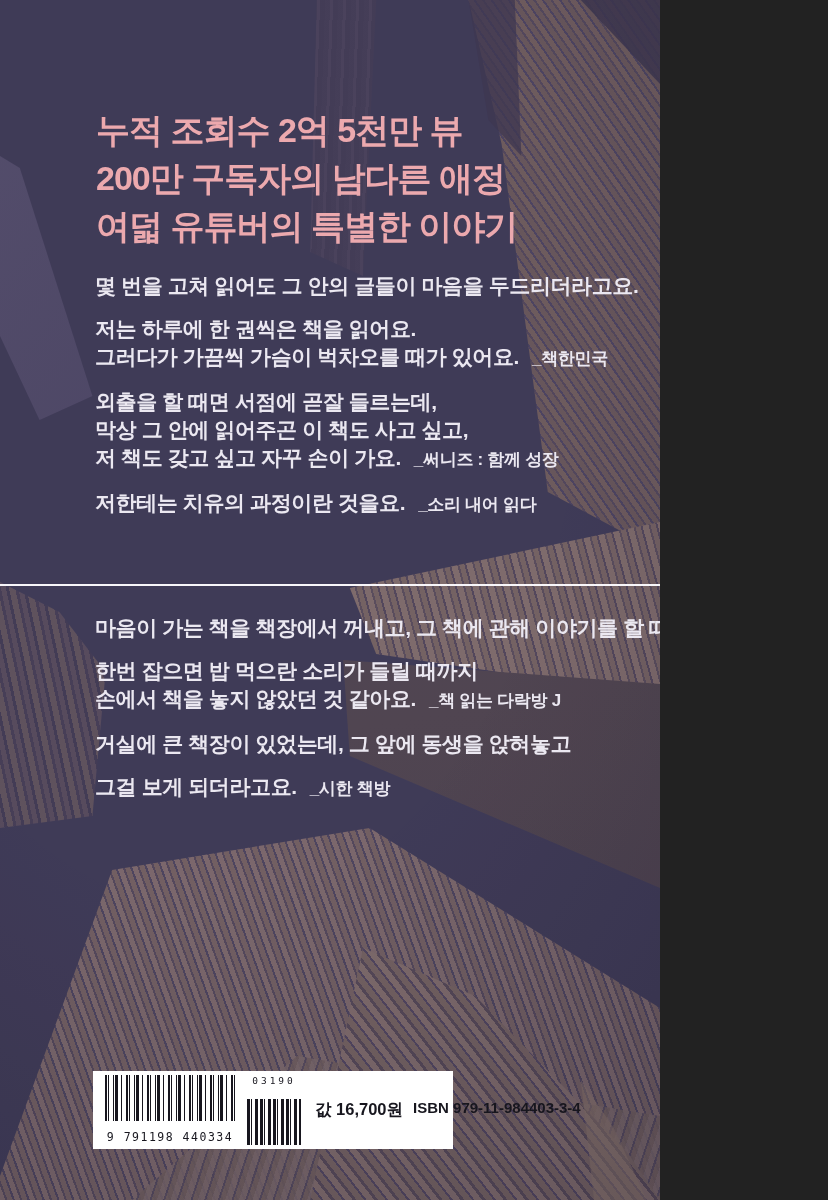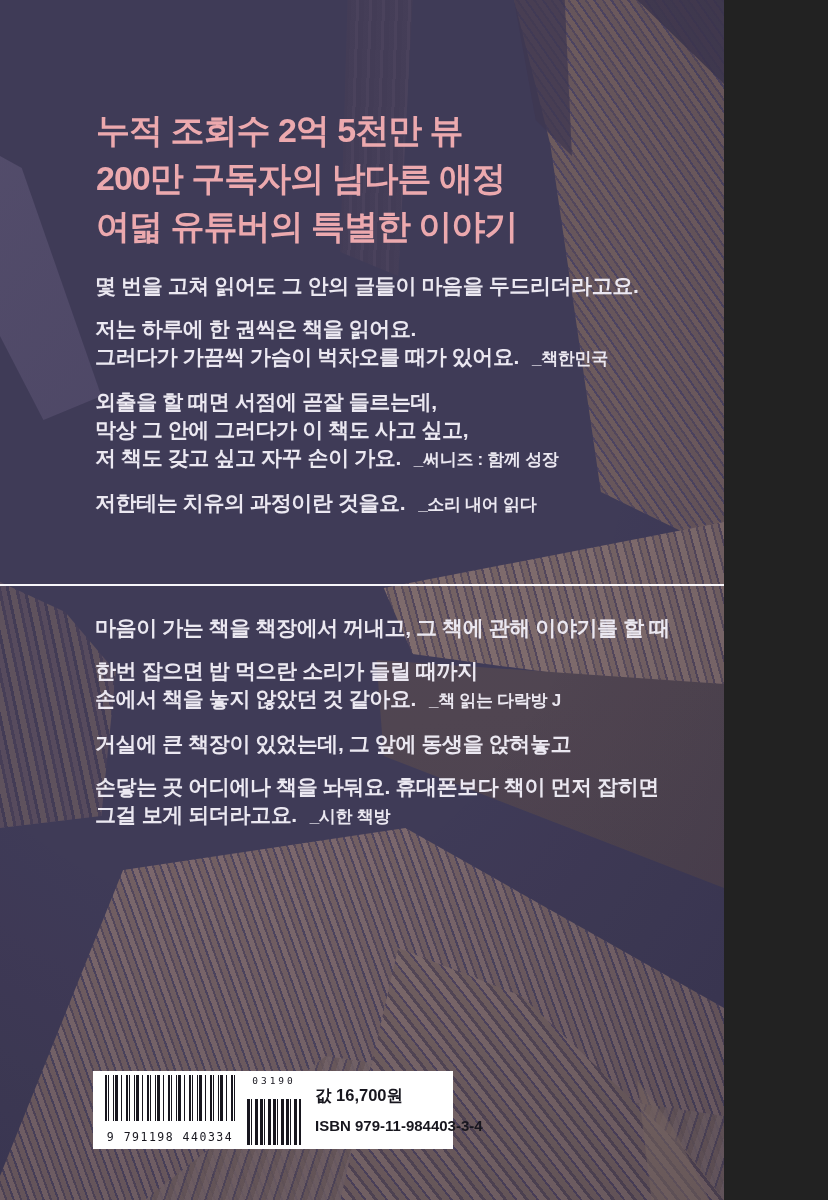--- a/index.html
+++ b/index.html
@@ -1,17 +1,17 @@
 <!DOCTYPE html>
 <html style="--background: #403c58; --header-pink: #eca9ae; --body-text: #ebe8f1; --divider: #f8f6fa; --barcode-box-bg: #ffffff; --barcode-ink: #17161e;"><head>
 <meta charset="utf-8">
 <style>
   html,body{margin:0;padding:0;background:#222;}
   .page{
-    position:relative;width:724px;height:1200px;overflow:hidden;
+    position:relative;width:660px;height:1200px;overflow:hidden;
     background:var(--background,#403c58);
     font-family:"Liberation Sans","DejaVu Sans",sans-serif;
   }
   .bg{position:absolute;inset:0;z-index:1;}
 
   
   .bgA{clip-path:polygon(71% 0%,100% 0%,100% 46%,83% 41%,76% 12%);
        background:repeating-linear-gradient(55deg,#6f5c5c 0 5px,#574b5e 5px 7px,#77625f 7px 12px,#504763 12px 14px);}
   .bgA2{clip-path:polygon(71% 0,78% 0,79% 13%,74% 10%);background:rgba(62,55,80,.75);}
   .bgA3{clip-path:polygon(88% 0,100% 0,100% 7%);background:rgba(60,54,78,.85);}
@@ -70,21 +70,21 @@
   .ean-digits{margin-top:9px;font-family:"DejaVu Sans Mono",monospace;font-size:11.5px;
     letter-spacing:1.5px;color:var(--barcode-ink,#17161e);white-space:nowrap;}
   .addon{display:flex;flex-direction:column;align-items:center;width:58px;gap:12px;}
   .addon-num{font-family:"DejaVu Sans Mono",monospace;font-size:9.5px;letter-spacing:3px;
     color:var(--barcode-ink,#17161e);}
   .addon-bars{margin-top:1px;width:54px;height:46px;
     background:repeating-linear-gradient(90deg,
       var(--barcode-ink,#17161e) 0 3px,#fff 3px 4px,
       var(--barcode-ink,#17161e) 4px 5px,#fff 5px 8px,
       var(--barcode-ink,#17161e) 8px 11px,#fff 11px 13px);}
-  .pricing{display:flex;flex-direction:column;justify-content:center;gap:10px;margin-left:2px;}
+  .pricing{display:flex;justify-content:center;gap:10px;margin-left:2px;}
   .price{font-size:16.5px;font-weight:700;color:var(--barcode-ink,#17161e);white-space:nowrap;}
   .isbn{font-size:15px;font-weight:600;color:var(--barcode-ink,#17161e);white-space:nowrap;text-align:right;}
 </style>
 </head>
 <body>
 
 <div class="page">
 
   <div class="bg bgA"></div>
   <div class="bg bgA2"></div>
@@ -112,41 +112,40 @@
   <div class="quotes top">
     <div class="quote">
       <div class="qline">몇 번을 고쳐 읽어도 그 안의 글들이 마음을 두드리더라고요.</div>
     </div>
     <div class="quote">
       <div class="qline">저는 하루에 한 권씩은 책을 읽어요.</div>
       <div class="qline"><span>그러다가 가끔씩 가슴이 벅차오를 때가 있어요.</span><span class="attr">_책한민국</span></div>
     </div>
     <div class="quote">
       <div class="qline">외출을 할 때면 서점에 곧잘 들르는데,</div>
-      <div class="qline">막상 그 안에 그러다가 이 책도 사고 싶고,</div>
+      <div class="qline">막상 그 안에 읽어주곤 이 책도 사고 싶고,</div>
       <div class="qline"><span>저 책도 갖고 싶고 자꾸 손이 가요.</span><span class="attr">_써니즈 : 함께 성장</span></div>
     </div>
     <div class="quote">
       <div class="qline"><span>저한테는 치유의 과정이란 것을요.</span><span class="attr">_소리 내어 읽다</span></div>
     </div>
   </div>
 
   <div class="quotes bottom">
     <div class="quote">
       <div class="qline">마음이 가는 책을 책장에서 꺼내고, 그 책에 관해 이야기를 할 때</div>
     </div>
     <div class="quote">
       <div class="qline">한번 잡으면 밥 먹으란 소리가 들릴 때까지</div>
       <div class="qline"><span>손에서 책을 놓지 않았던 것 같아요.</span><span class="attr">_책 읽는 다락방 J</span></div>
     </div>
     <div class="quote">
       <div class="qline">거실에 큰 책장이 있었는데, 그 앞에 동생을 앉혀놓고</div>
     </div>
     <div class="quote">
-      <div class="qline">손닿는 곳 어디에나 책을 놔둬요. 휴대폰보다 책이 먼저 잡히면</div>
       <div class="qline"><span>그걸 보게 되더라고요.</span><span class="attr">_시한 책방</span></div>
     </div>
   </div>
 
   <div class="barcode-box">
     <div class="ean">
       <div class="ean-bars"></div>
       <div class="ean-digits">9 791198 440334</div>
     </div>
     <div class="addon">

